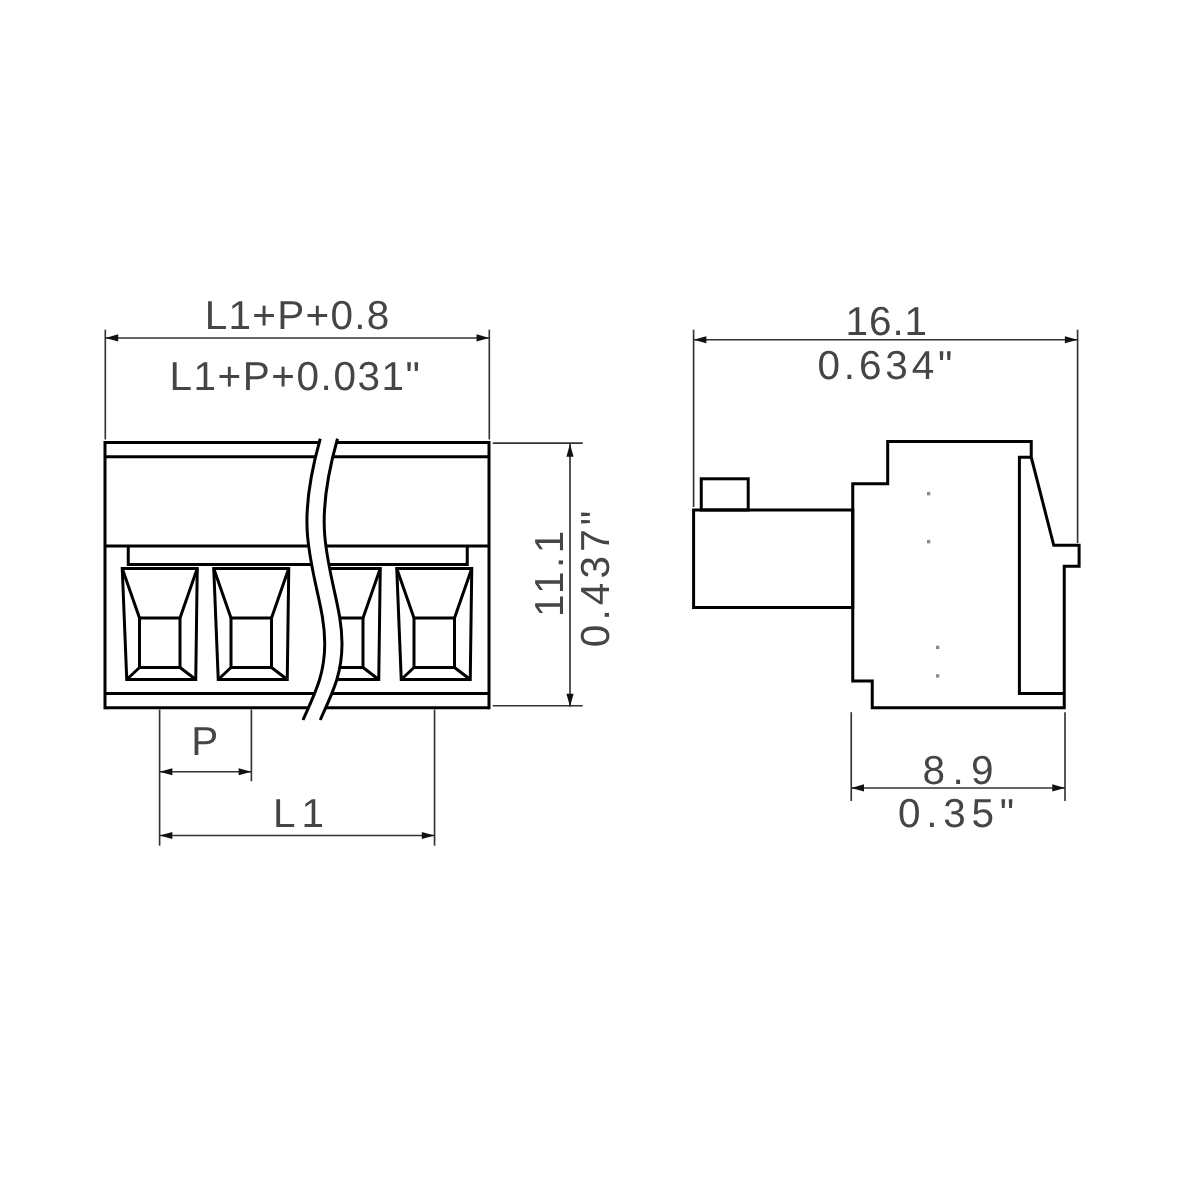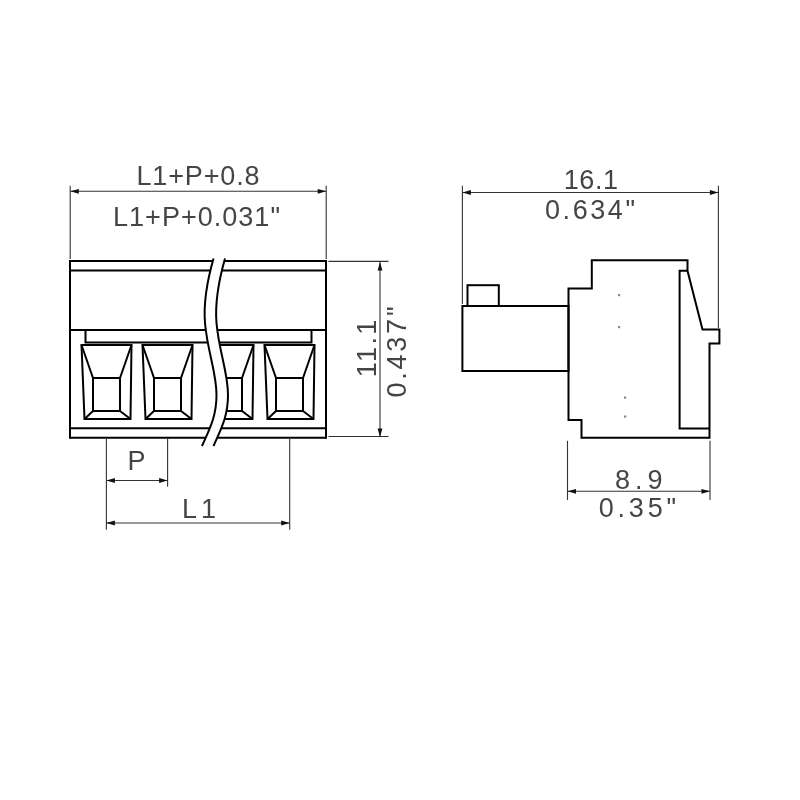--- a/index.html
+++ b/index.html
@@ -1,16 +1,16 @@
 <!DOCTYPE html>
 <html><head>
 <meta charset="utf-8">
 <style>
   html,body{margin:0;padding:0;background:#ffffff;}
-  .wrap{width:800px;height:692px;position:relative;background:#ffffff;}
+  .wrap{width:800px;height:692px;position:relative;background:#ffffff;margin-top:34px;}
   text{font-family:"Liberation Sans", sans-serif;fill:#454545;}
 </style>
 </head>
 <body>
 <div class="wrap">
 <svg width="800" height="800" viewBox="0 0 800 800">
   <rect x="0" y="0" width="800" height="800" fill="#ffffff"></rect>
   <defs>
     <clipPath id="rightOfBreak">
       <path d="M225,258.5 C217.5,285 215,305 216.5,323 C219,352 228,372 228,395 C228,416 221.5,428 213.5,446 L340,446 L340,258.5 Z"></path>

